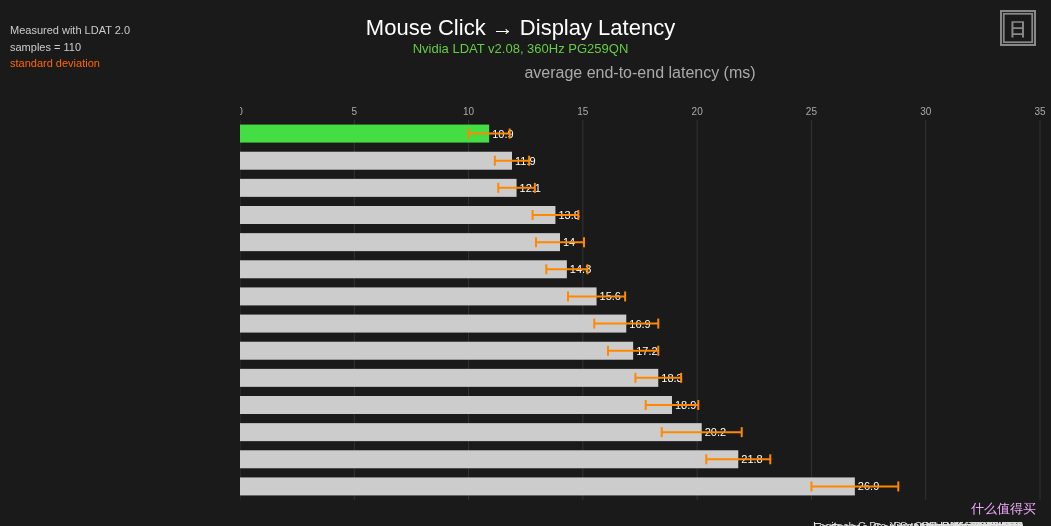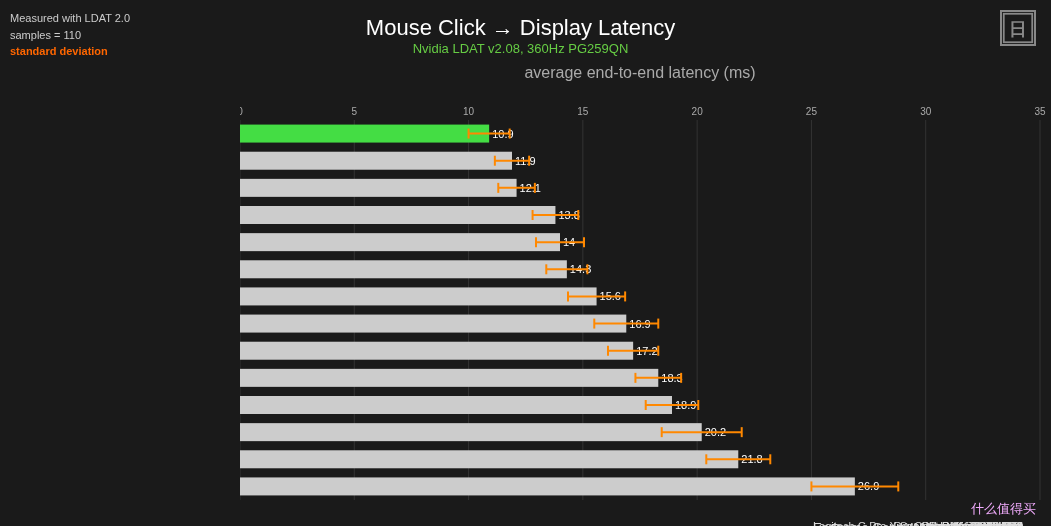--- a/index.html
+++ b/index.html
@@ -16,33 +16,32 @@
     .chart-container {
       width: 1051px;
       height: 526px;
       background: #1a1a1a;
       position: relative;
       padding: 10px 20px 10px 10px;
     }
 
     .top-left-info {
       position: absolute;
-      top: 10px;
+      top: 22px;
       left: 10px;
       font-size: 11px;
       line-height: 1.5;
     }
 
     .measured-text {
       color: #cccccc;
     }
 
     .std-dev-text {
       color: #ff6600;
-      font-weight: bold;
     }
 
     .top-right-logo {
       position: absolute;
       top: 10px;
       right: 15px;
       width: 36px;
       height: 36px;
     }
 

